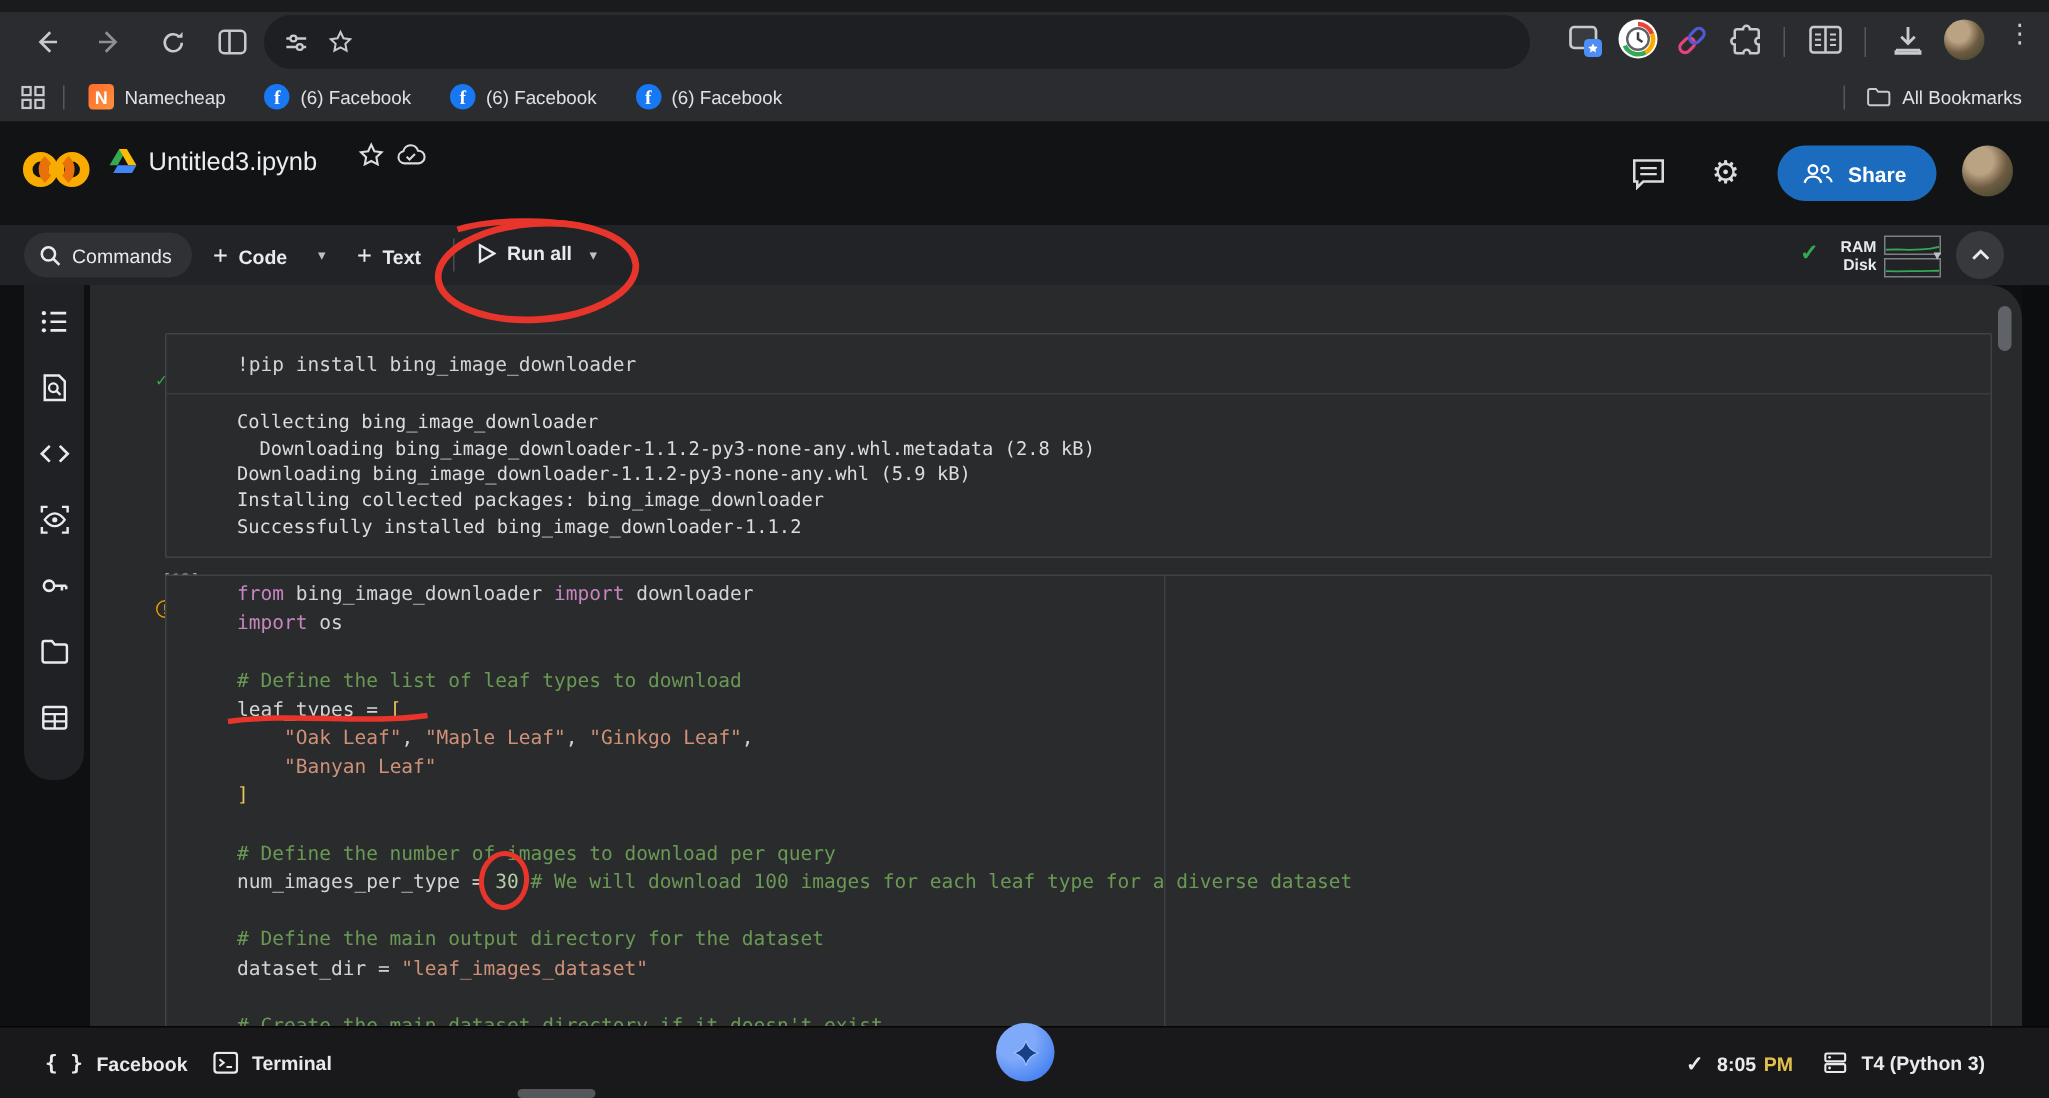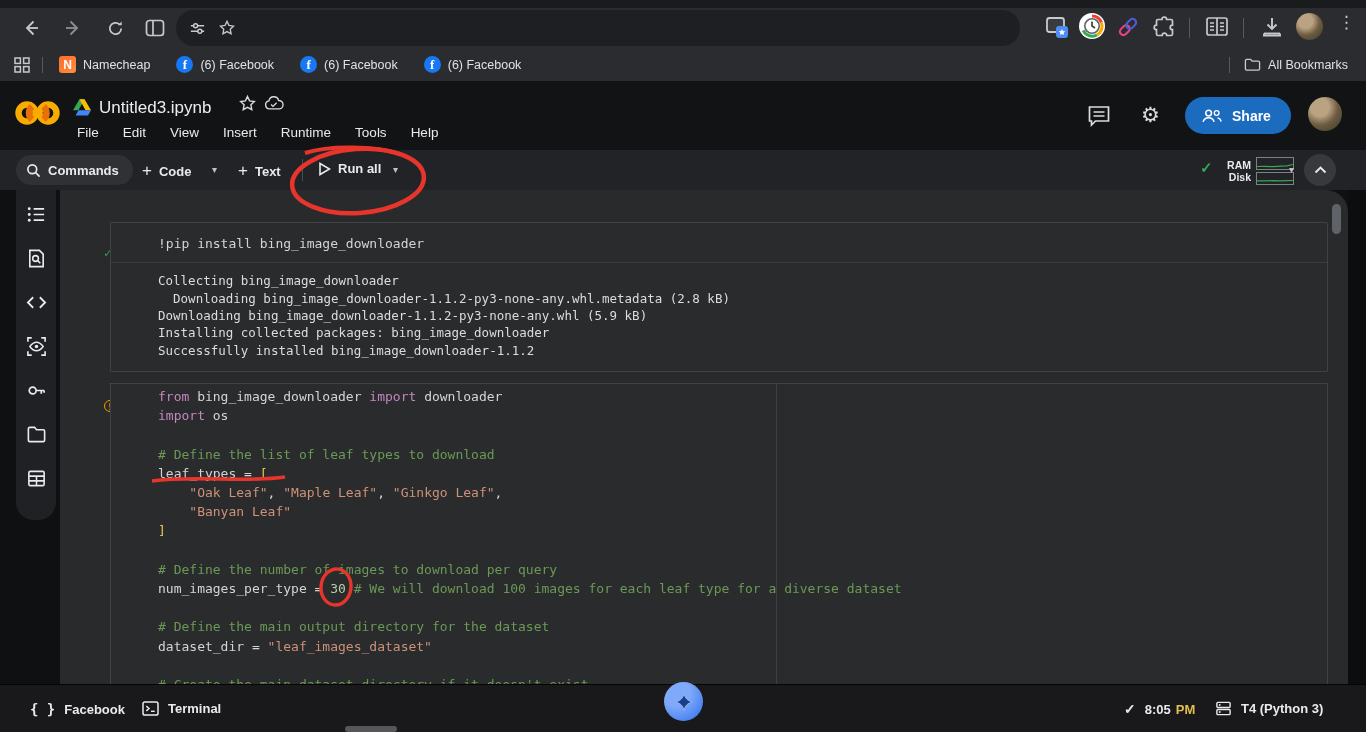--- a/index.html
+++ b/index.html
@@ -25,21 +25,21 @@
   
   #colab-header{left:0;top:81px;width:1366px;height:69px;background:#121314;}
   #nb-title{font-size:17px;color:#ececec;}
   .menu-item{font-size:13.5px;color:#e8eaed;margin-right:24px;}
   #share-btn{background:#1b6cbf;border-radius:19px;height:37px;padding:0 20px 0 16px;display:flex;align-items:center;gap:9px;
              color:#fff;font-size:14px;font-weight:bold;}
 
   
   #colab-toolbar{left:0;top:150px;width:1366px;height:40px;background:#212327;}
   #commands-pill{left:16px;top:5px;height:30px;border-radius:15px;background:#2f3134;display:flex;align-items:center;
-                 padding:0 14px 0 10px;gap:7px;font-size:13px;font-weight:bold;color:#e8eaed;}
+                 padding:0 14px 0 10px;gap:7px;font-size:13px;font-weight:normal;color:#e8eaed;}
   .tb-btn{display:flex;align-items:center;gap:7px;font-size:13px;font-weight:bold;color:#e8eaed;}
   .caret{font-size:10px;color:#bdc1c6;}
   .spark-box{width:36px;height:11px;border:1px solid #7d8084;position:relative;overflow:hidden;}
   .ram-lbl{font-size:10.5px;font-weight:bold;color:#e8eaed;line-height:12px;text-align:right;width:26px;}
 
   
   #rail{left:16px;top:190px;width:40px;height:330px;background:#202124;border-radius:0 0 18px 18px;
         display:flex;flex-direction:column;align-items:center;padding-top:14px;box-sizing:border-box;gap:23px;}
   .rail-ic{width:21px;height:21px;}
 
@@ -215,29 +215,20 @@
     <div class="abs" style="left:238px;top:13px;">
       <svg width="19" height="19" viewBox="0 0 20 20">
           <path d="M10 2.6l2.2 4.6 5 .7-3.6 3.5.9 5-4.5-2.4-4.5 2.4.9-5L2.8 7.9l5-.7z" stroke="#dadce0" stroke-width="1.5" fill="none"></path>
         </svg>
     </div>
     <div class="abs" style="left:264px;top:14px;">
       <svg width="20" height="16" viewBox="0 0 22 16">
           <path d="M6 14.5a4.5 4.5 0 0 1-.6-8.9 5.5 5.5 0 0 1 10.7-.4A4 4 0 0 1 16.5 14.5z" stroke="#dadce0" stroke-width="1.5" fill="none"></path>
           <path d="M7.8 9.6l2.1 2.1 4-4" stroke="#dadce0" stroke-width="1.5" fill="none"></path>
         </svg>
-    </div>
-    <div class="abs row" style="left:77px;top:44px;">
-      <span class="menu-item">File</span>
-      <span class="menu-item">Edit</span>
-      <span class="menu-item">View</span>
-      <span class="menu-item">Insert</span>
-      <span class="menu-item">Runtime</span>
-      <span class="menu-item">Tools</span>
-      <span class="menu-item">Help</span>
     </div>
     <div class="abs" style="left:1087px;top:24px;">
       <svg width="24" height="22" viewBox="0 0 24 22">
           <path d="M2.5 2h19v14h-13l-4 4v-4h-2z" stroke="#dadce0" stroke-width="1.7" fill="none"></path>
           <path d="M6.5 7h11M6.5 11h11" stroke="#dadce0" stroke-width="1.5"></path>
         </svg>
     </div>
     <div class="abs" style="left:1141px;top:22px;font-size:21px;color:#dadce0;">⚙</div>
     <div class="abs" id="share-btn" style="left:1185px;top:16px;">
       <svg width="22" height="16" viewBox="0 0 26 18">

